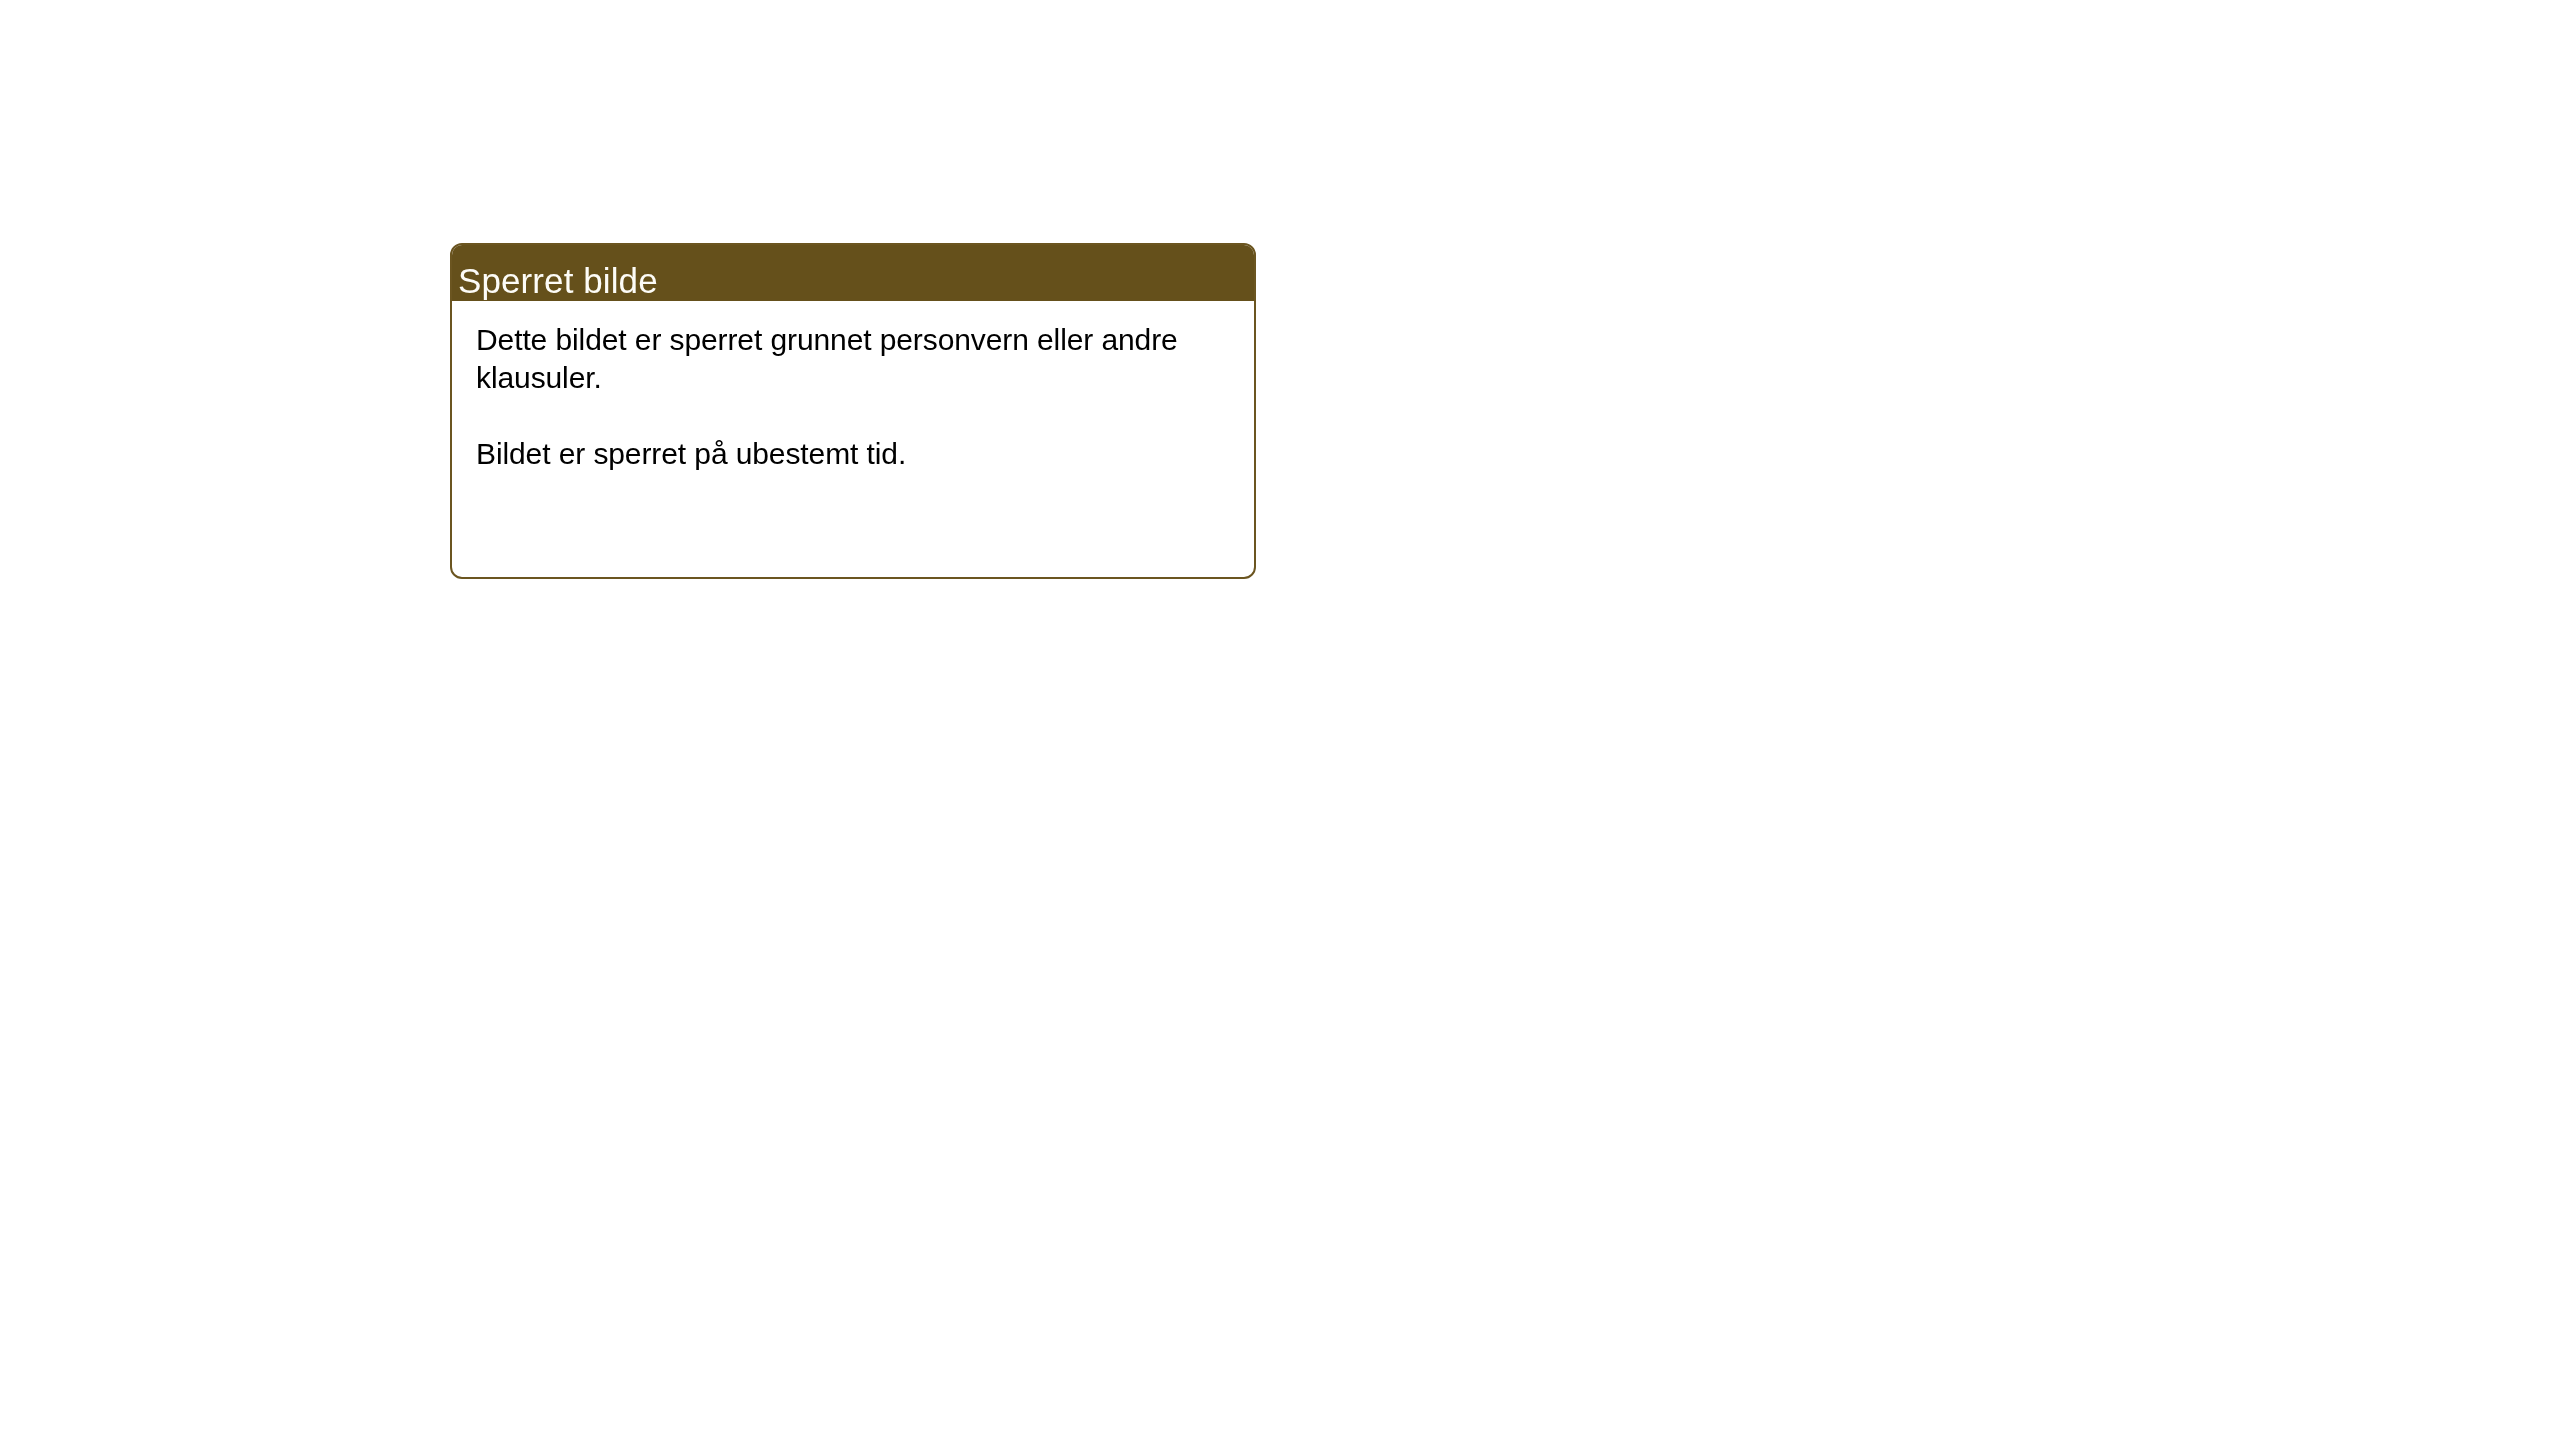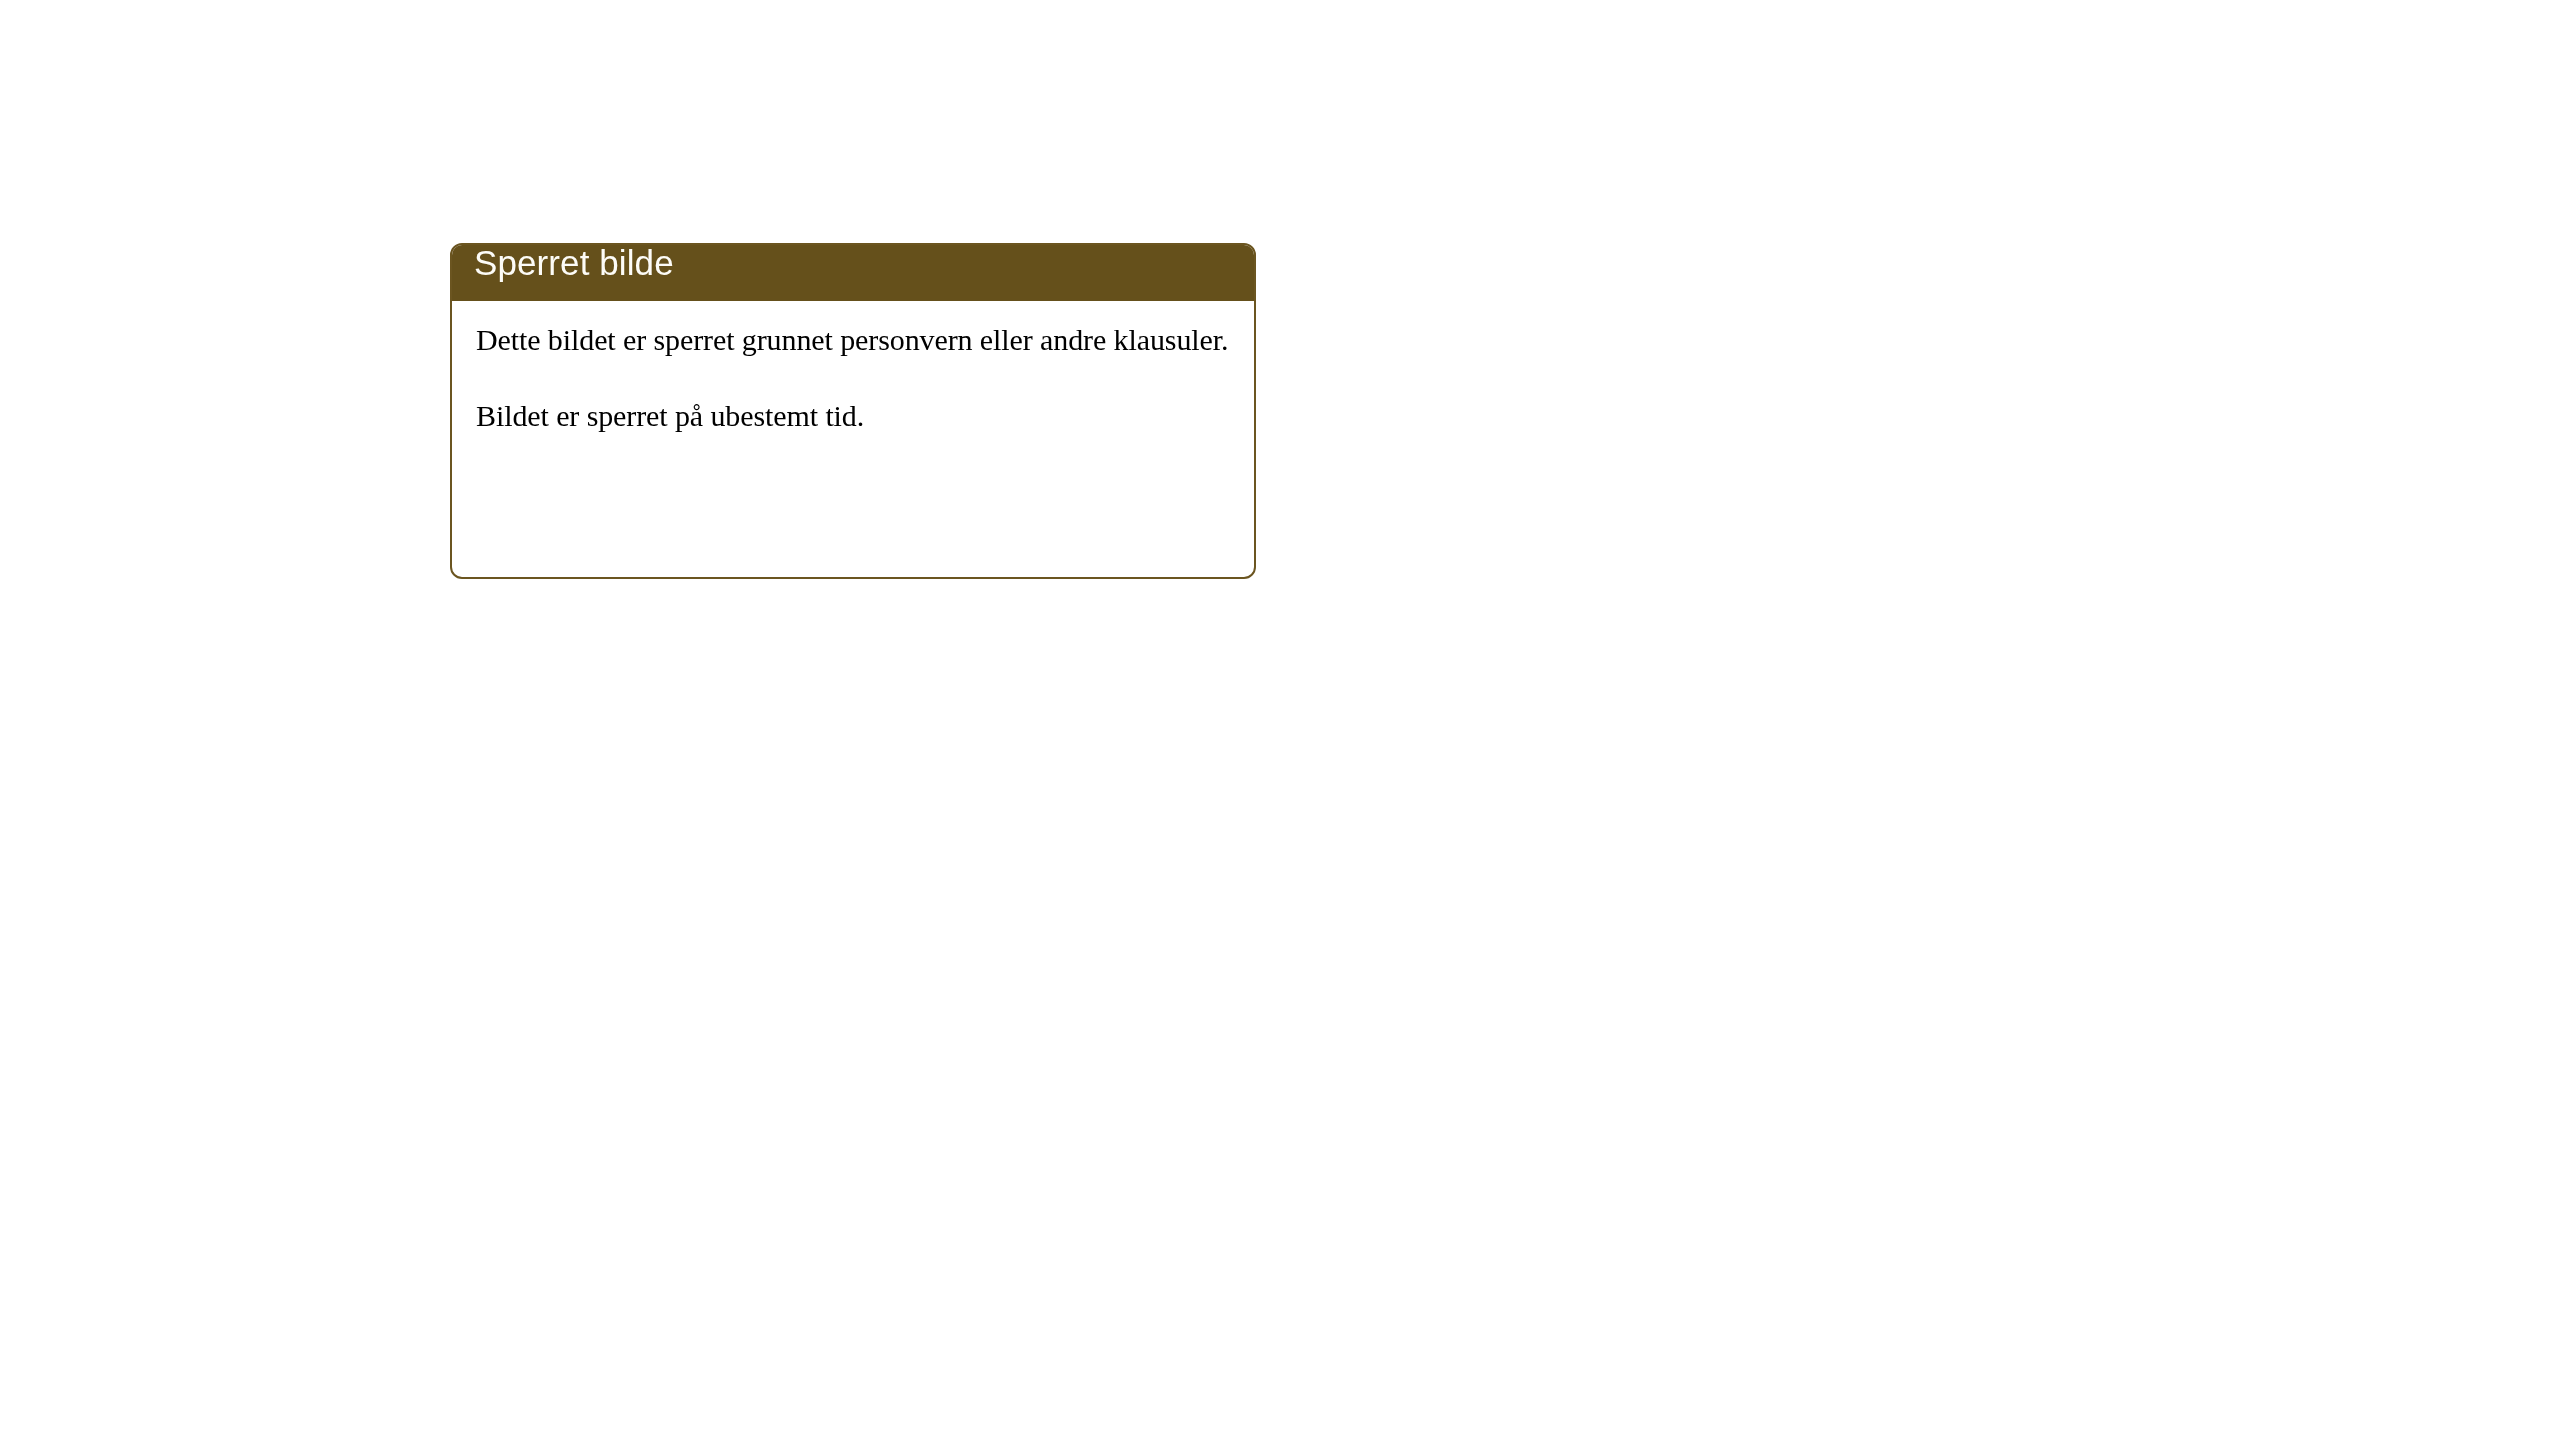--- a/index.html
+++ b/index.html
@@ -45,23 +45,23 @@
     height: 336px;
   }
 
   .card-header {
     box-sizing: border-box;
     height: 58px;
     background: #65501b;
     border-top-left-radius: 10px;
     border-top-right-radius: 10px;
     margin: -2px -2px 0 -2px;
-    padding: 0 0 0 24px;
+    padding: 0 0 0 8px;
     display: flex;
-    align-items: flex-start;
+    align-items: flex-end;
   }
 
   .card-header-title {
     color: #fdfcf7;
     font-size: 35px;
     line-height: 40px;
     font-weight: 400;
     letter-spacing: 0.1px;
     white-space: nowrap;
   }
@@ -72,21 +72,20 @@
     height: calc(100% - 58px);
   }
 
   .card-paragraph {
     color: #000000;
     font-size: 30px;
     line-height: 38px;
     font-weight: 400;
     margin: 0;
     letter-spacing: -0.1px;
-    font-family: Liberation Serif, serif;
   }
 
   .card-paragraph + .card-paragraph {
     margin-top: 38px;
   }
 </style>
 </head>
 <body>
 
 <div id="stage">

